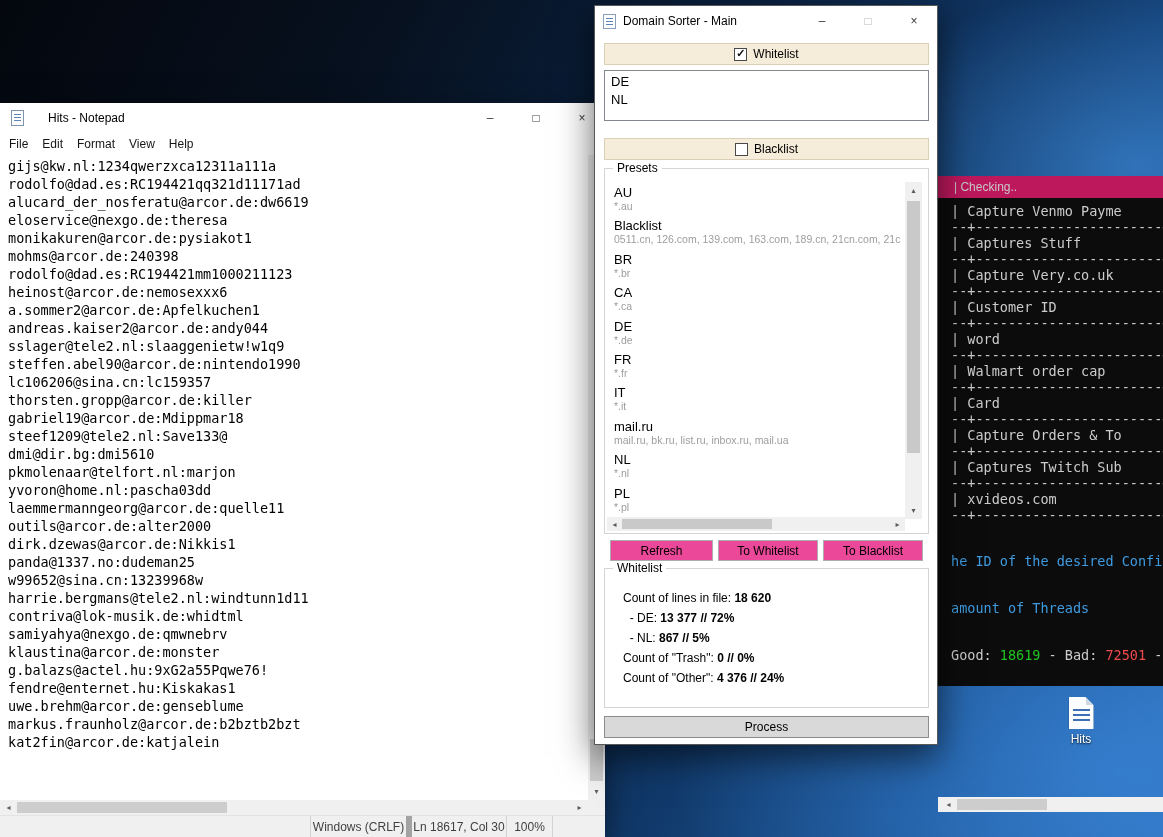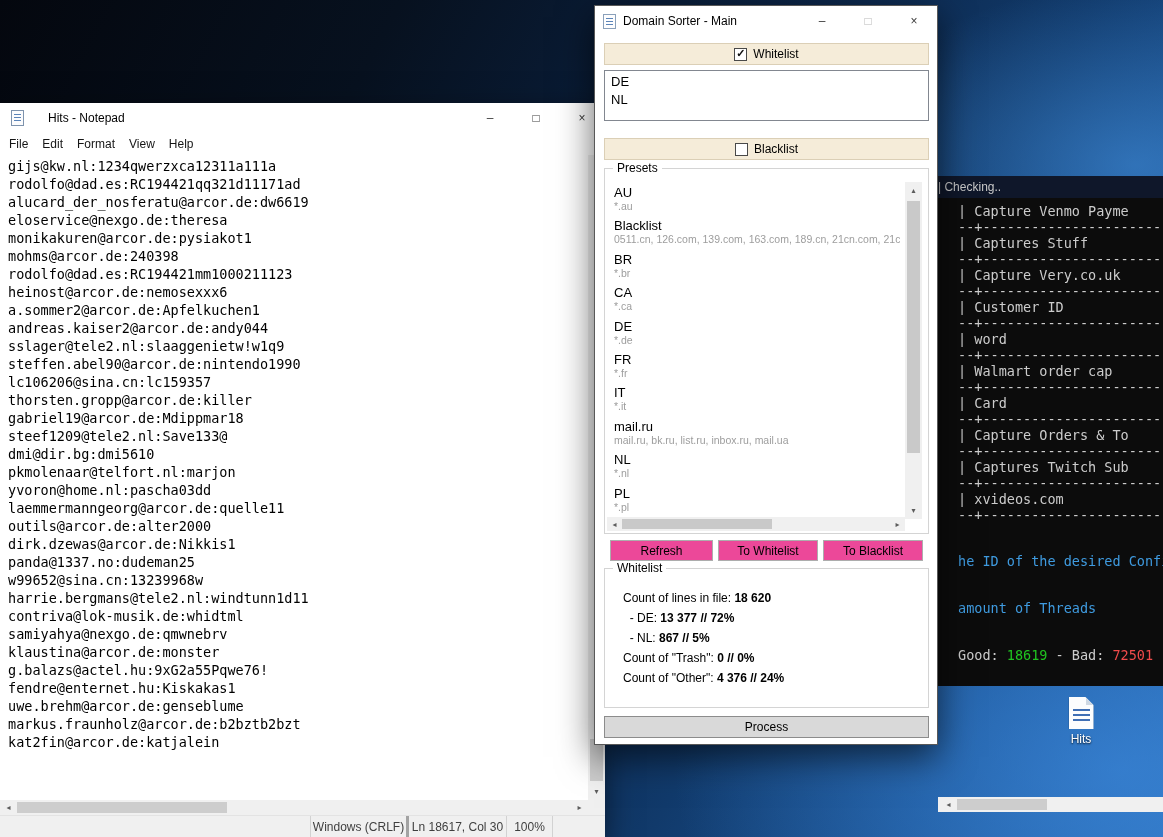--- a/index.html
+++ b/index.html
@@ -42,21 +42,21 @@
   .np-hscroll { position:absolute; left:0; bottom:22px; width:588px; height:15px; background:#f0f0f0; }
   .np-hscroll .left { left:0; top:0; height:15px; }
   .np-hscroll .right { right:0; top:0; height:15px; }
   .hthumb { position:absolute; left:17px; top:2px; height:11px; width:210px; background:#cdcdcd; }
   .np-corner { position:absolute; right:0; bottom:22px; width:17px; height:15px; background:#f0f0f0; }
   .np-status { position:absolute; left:0; bottom:0; width:100%; height:22px; background:#f0f0f0; display:flex; align-items:stretch;
     font-size:12px; color:#3f3f3f; border-top:1px solid #e3e3e3; }
   .seg { display:flex; align-items:center; justify-content:center; white-space:nowrap; overflow:hidden; }
   .seg1 { width:310px; }
   .seg2 { width:96px; border-left:1px solid #d2d2d2; }
-  .seg3 { width:100px; border-left:3px solid #a3a3a3; }
+  .seg3 { width:100px; border-left:6px solid #a3a3a3; }
   .seg4 { width:46px; border-left:1px solid #d2d2d2; }
   .seg5 { flex:1; border-left:1px solid #d2d2d2; }
 
   
   .sorter { left:594px; top:5px; width:344px; height:740px; z-index:20; border:1px solid #585858;
     box-shadow:0 12px 34px rgba(0,0,0,0.6); }
   .ds-titlebar { height:30px; display:flex; align-items:center; background:#fff; }
   .ds-icon { width:13px; height:15px; margin-left:8px; background:#fdfdfe; border:1px solid #8aa0ba; position:relative; }
   .ds-icon::after { content:""; position:absolute; left:2px; right:2px; top:3px; height:8px;
     background:repeating-linear-gradient(to bottom, #5b84b8 0 1px, transparent 1px 3px); }
@@ -92,23 +92,23 @@
   .btn-wl, .btn-bl { width:100px; }
   .gb-stats { top:562px; height:140px; }
   .stats-rows { padding:22px 8px 0 18px; }
   .stat-row { height:20px; font-size:12px; color:#000; white-space:nowrap; overflow:hidden; }
   .stat-label { white-space:pre; }
   .stat-value { font-weight:bold; }
   .btn-process { position:absolute; left:9px; top:710px; width:325px; height:22px; background:#d9d9d9; border:1px solid #8c8c8c; }
 
   
   .console { left:938px; top:176px; width:225px; height:510px; z-index:5; background:#0c0c0c; }
-  .console-title { height:22px; background:#0f172a; color:#c9c9c9; font-size:12px; display:flex; align-items:center; padding-left:0; white-space:nowrap; overflow:hidden; }
+  .console-title { height:22px; background:#be185d; color:#c9c9c9; font-size:12px; display:flex; align-items:center; padding-left:16px; white-space:nowrap; overflow:hidden; }
   .console-body { position:absolute; top:22px; left:0; right:0; bottom:0; background:#0c0c0c; overflow:hidden;
-    padding:5px 0 0 20px; font-family:"DejaVu Sans Mono", monospace; font-size:13.5px; line-height:16px; color:#cccccc; }
+    padding:5px 0 0 13px; font-family:"DejaVu Sans Mono", monospace; font-size:13.5px; line-height:16px; color:#cccccc; }
   .cline { white-space:nowrap; overflow:hidden; height:16px; }
   .prompt { color:#3f9be0; }
   .p1 { margin-top:30px; }
   .p2 { margin-top:31px; }
   .result { margin-top:31px; white-space:pre; }
   .good { color:#20c420; }
   .bad { color:#f04b4b; }
 
   
   .stray-hscroll { position:absolute; left:938px; top:797px; width:225px; height:15px; background:#f0f0f0; z-index:4; }

